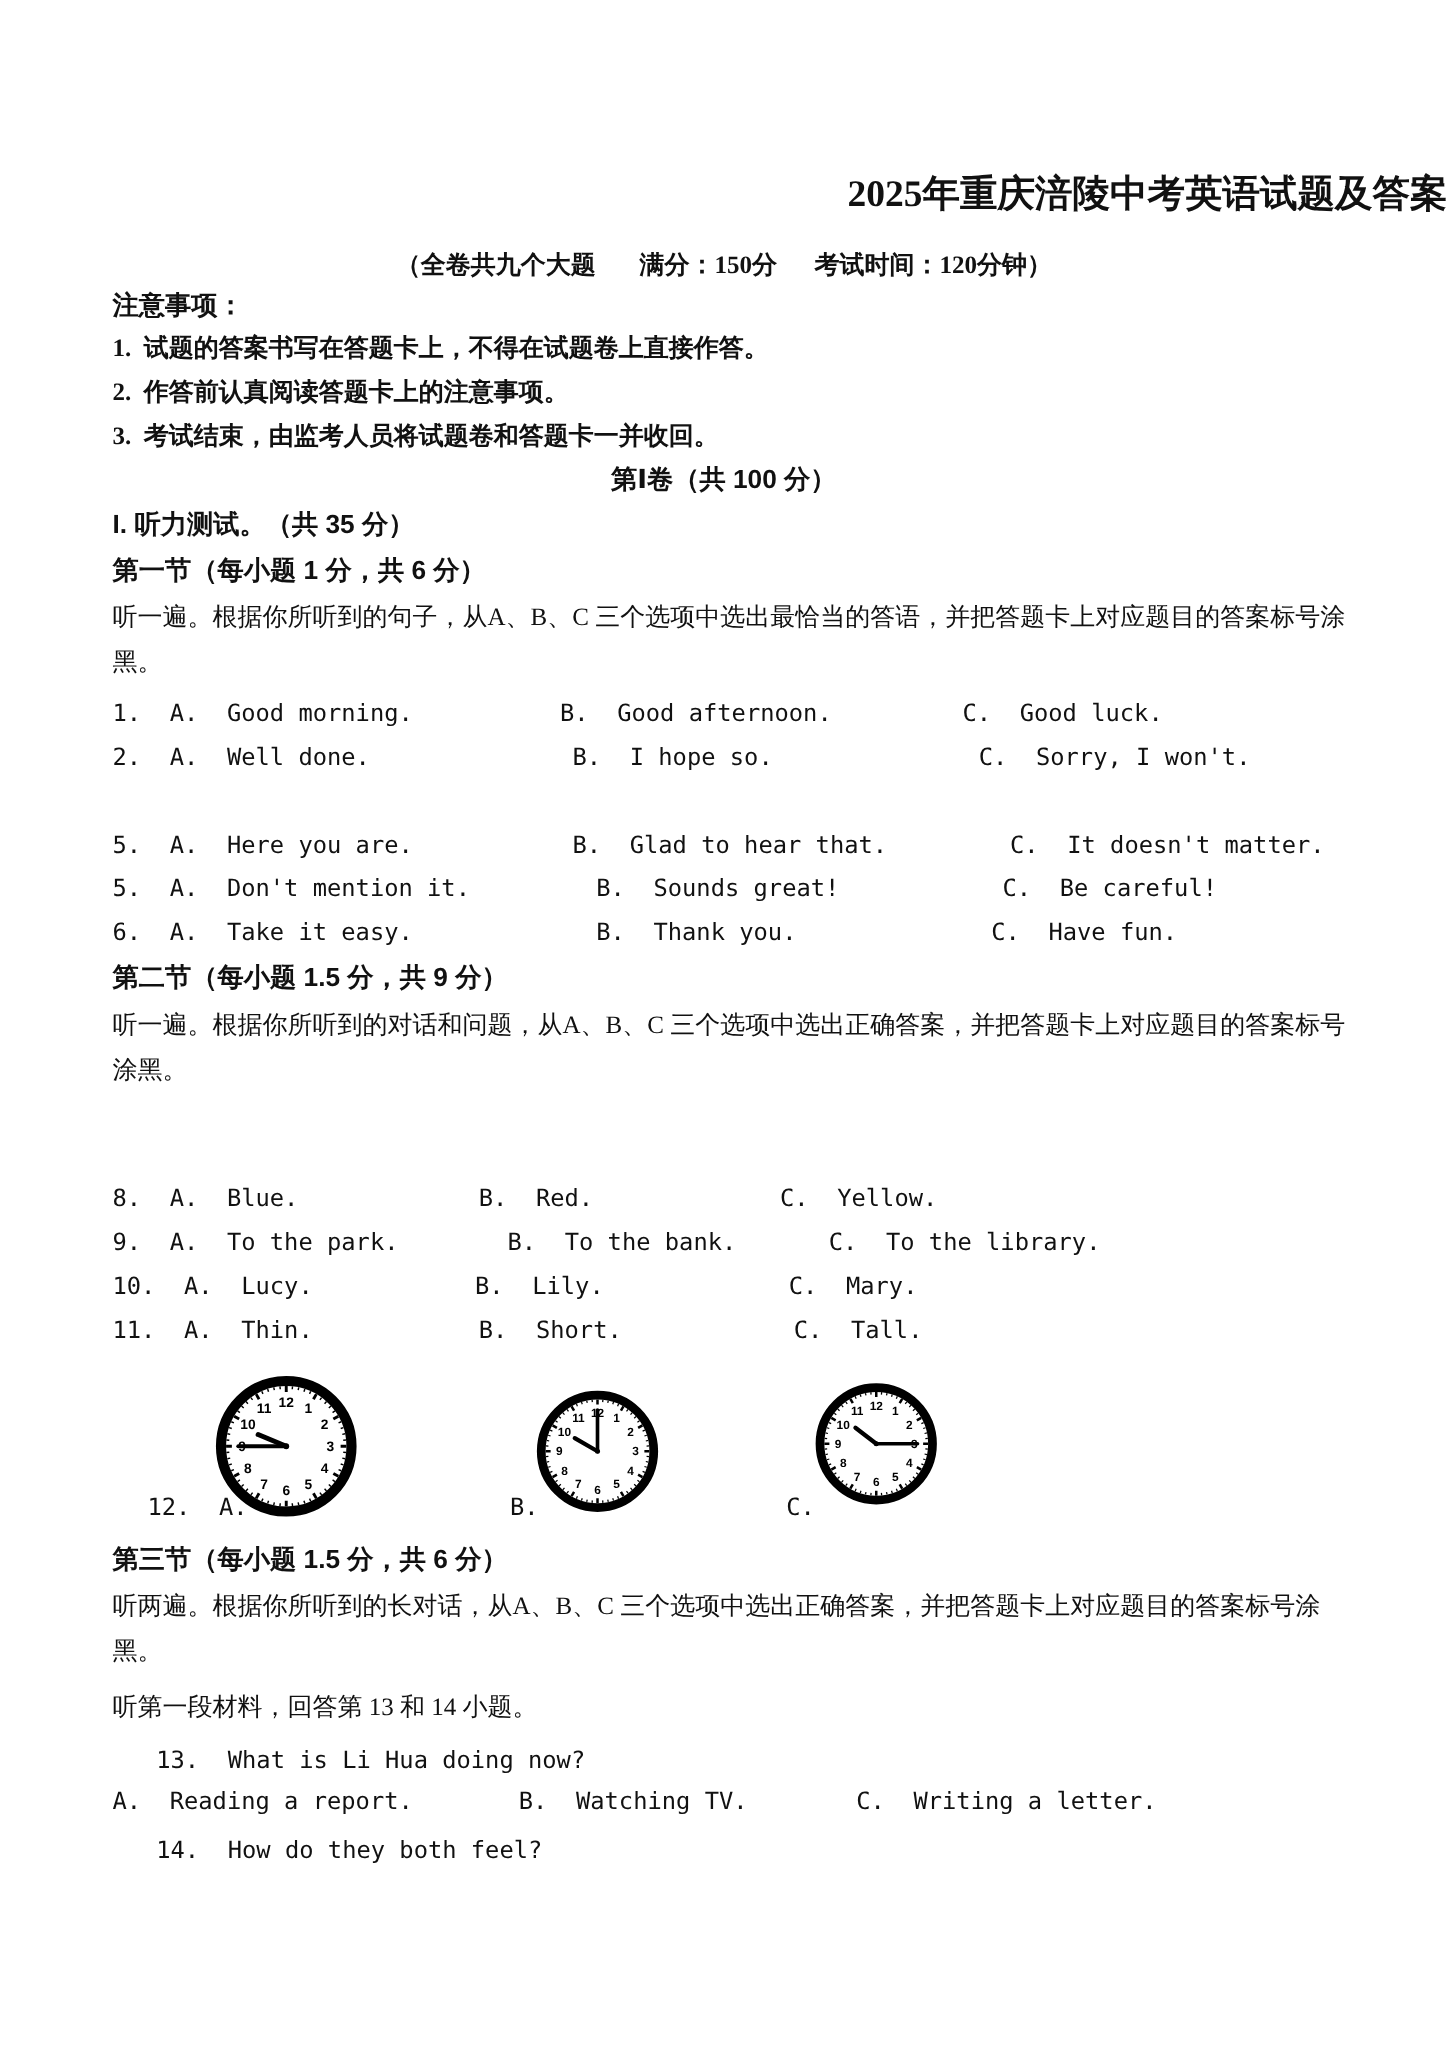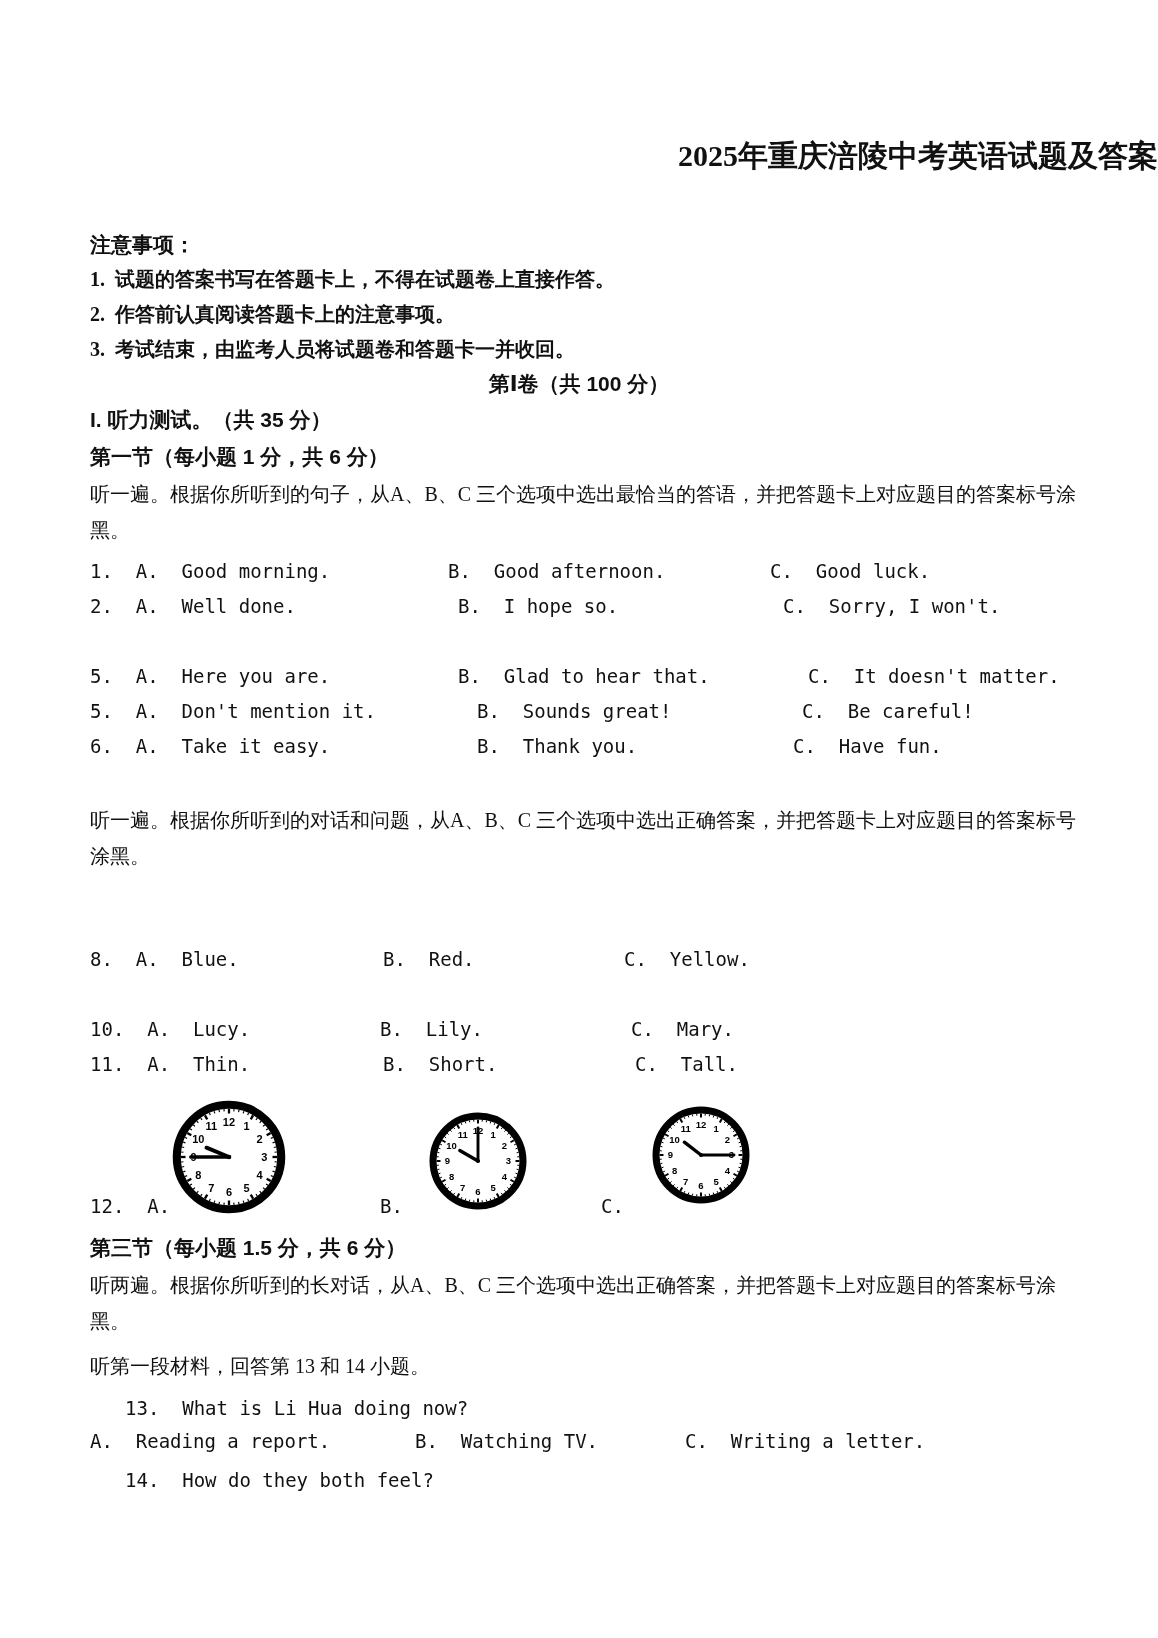--- a/index.html
+++ b/index.html
@@ -16,28 +16,29 @@
   .title{font-size:30px;line-height:40px;font-weight:bold;text-align:right;}
   .subtitle{font-size:20px;font-weight:bold;}
   .heading{font-size:21px;font-weight:bold;font-family:"Liberation Sans","DejaVu Sans",sans-serif;}
   .para{left:90px;width:1000px;}
   .mono{font-family:"DejaVu Sans Mono","Liberation Mono",monospace;font-size:19px;margin-left:35px;}
   .opt-row{position:absolute;left:90px;width:1010px;height:36px;}
   .opt-row span{position:absolute;top:0;white-space:pre;font-family:"DejaVu Sans Mono","Liberation Mono",monospace;font-size:19px;line-height:30px;color:#111;}
   .clocks{position:absolute;left:90px;top:1095px;width:1010px;height:150px;}
   .clock{position:absolute;}
   .clock svg{display:block;}
-  .clock-label{position:absolute;top:100px;white-space:pre;font-family:"DejaVu Sans Mono","Liberation Mono",monospace;font-size:19px;color:#111;}
+  .clock-label{position:absolute;top:100px;white-space:pre;font-family:"DejaVu Sans Mono","Liberation Mono",monospace;font-size:19px;color:#111;margin-left:28px;}
 </style>
 </head>
 <body>
 
 <div class="page">
 
   <div class="ln center title" style="top:136px;">2025年重庆涪陵中考英语试题及答案</div>
+  <div class="ln center subtitle" style="top:194px;">（全卷共九个大题       满分：150分      考试时间：120分钟）</div>
 
   <div class="ln heading" style="left:90px;top:227px;">注意事项：</div>
   <div class="ln bold" style="left:90px;top:261px;">1.  试题的答案书写在答题卡上，不得在试题卷上直接作答。</div>
   <div class="ln bold" style="left:90px;top:296px;">2.  作答前认真阅读答题卡上的注意事项。</div>
   <div class="ln bold" style="left:90px;top:331px;">3.  考试结束，由监考人员将试题卷和答题卡一并收回。</div>
 
   <div class="ln center heading" style="top:366px;">第Ⅰ卷（共 100 分）</div>
   <div class="ln heading" style="left:90px;top:402px;">I. 听力测试。（共 35 分）</div>
 
   <div class="ln heading" style="left:90px;top:439px;">第一节（每小题 1 分，共 6 分）</div>
@@ -62,26 +63,32 @@
     <span style="left:0px;">5.  A.  Don't mention it.</span>
     <span style="left:387px;">B.  Sounds great!</span>
     <span style="left:712px;">C.  Be careful!</span>
   </div>
   <div class="opt-row" style="top:731px;">
     <span style="left:0px;">6.  A.  Take it easy.</span>
     <span style="left:387px;">B.  Thank you.</span>
     <span style="left:703px;">C.  Have fun.</span>
   </div>
 
+  <div class="ln heading" style="left:90px;top:765px;">第二节（每小题 1.5 分，共 9 分）</div>
   <div class="ln para" style="top:802px;">听一遍。根据你所听到的对话和问题，从A、B、C 三个选项中选出正确答案，并把答题卡上对应题目的答案标号涂黑。</div>
 
   <div class="opt-row" style="top:944px;">
     <span style="left:0px;">8.  A.  Blue.</span>
     <span style="left:293px;">B.  Red.</span>
     <span style="left:534px;">C.  Yellow.</span>
+  </div>
+  <div class="opt-row" style="top:979px;">
+    <span style="left:0px;">9.  A.  To the park.</span>
+    <span style="left:316px;">B.  To the bank.</span>
+    <span style="left:573px;">C.  To the library.</span>
   </div>
   <div class="opt-row" style="top:1014px;">
     <span style="left:0px;">10.  A.  Lucy.</span>
     <span style="left:290px;">B.  Lily.</span>
     <span style="left:541px;">C.  Mary.</span>
   </div>
   <div class="opt-row" style="top:1049px;">
     <span style="left:0px;">11.  A.  Thin.</span>
     <span style="left:293px;">B.  Short.</span>
     <span style="left:545px;">C.  Tall.</span>

